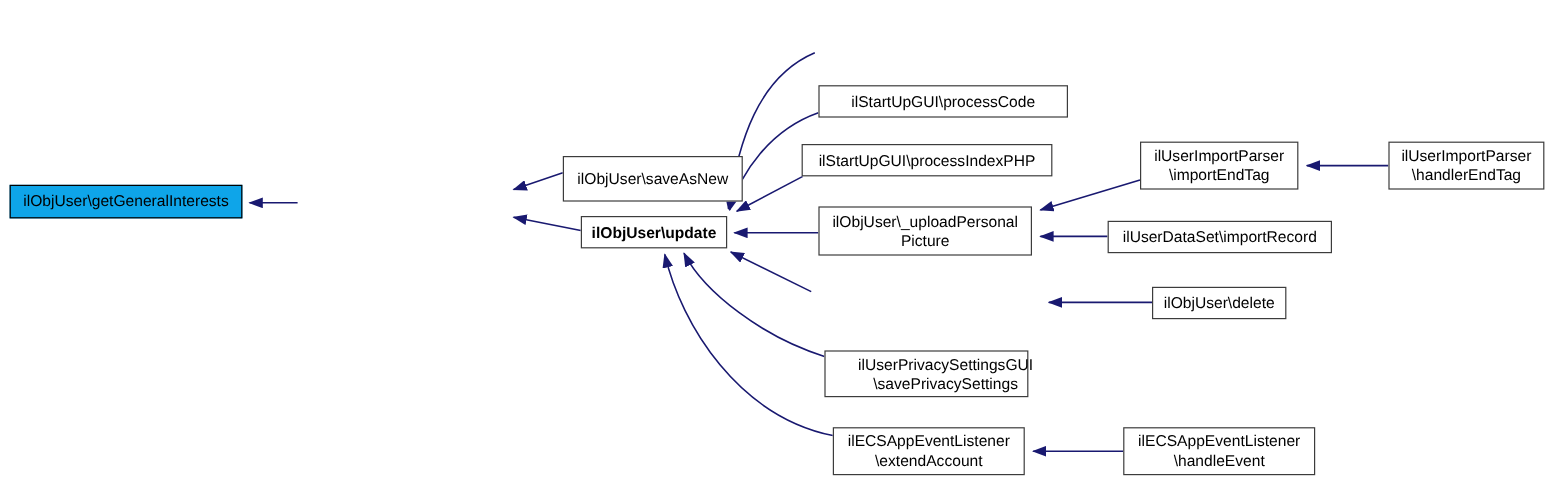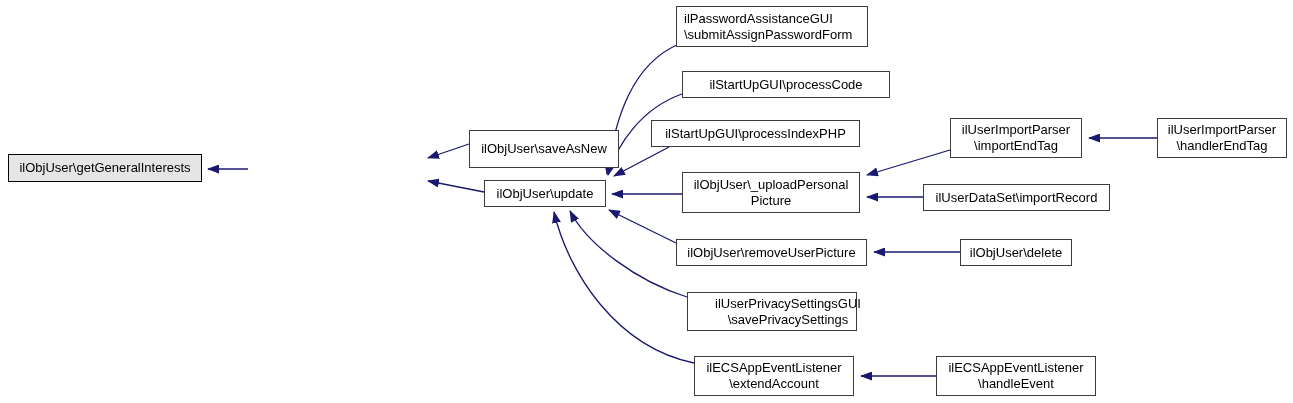--- a/index.html
+++ b/index.html
@@ -33,21 +33,21 @@
     font-size: 13px;
     line-height: 16px;
     display: flex;
     flex-direction: column;
     align-items: center;
     justify-content: center;
     white-space: nowrap;
     cursor: pointer;
   }
   .node.hl {
-    background: #e5e5e5;
+    background: #0ea5e9;
     border: 1.6px solid #000000;
   }
   .node.left-align {
     align-items: flex-start;
     padding-left: 7px;
   }
   .node span { display: block; }
 </style>
 </head>
 <body>
@@ -79,34 +79,30 @@
 
   <div class="node hl" style="left:8px; top:154px; width:194px; height:28px;">
     <span>ilObjUser\getGeneralInterests</span>
   </div>
 
 
   <div class="node" style="left:469px; top:130px; width:150px; height:38px;">
     <span>ilObjUser\saveAsNew</span>
   </div>
 
-  <div class="node" style="left:484px; top:180px; width:122px; height:27px;">
+  <div class="node" style="left:484px; top:180px; width:122px; height:27px;font-weight:bold;">
     <span>ilObjUser\update</span>
   </div>
 
-  <div class="node left-align" style="left:676px; top:6px; width:192px; height:41px;">
-    <span>ilPasswordAssistanceGUI</span>
-    <span>\submitAssignPasswordForm</span>
-  </div>
 
   <div class="node" style="left:682px; top:71px; width:208px; height:27px;">
     <span>ilStartUpGUI\processCode</span>
   </div>
 
-  <div class="node" style="left:651px; top:120px; width:209px; height:27px;">
+  <div class="node" style="left:668px; top:120px; width:209px; height:27px;">
     <span>ilStartUpGUI\processIndexPHP</span>
   </div>
 
   <div class="node" style="left:950px; top:118px; width:132px; height:40px;">
     <span>ilUserImportParser</span>
     <span>\importEndTag</span>
   </div>
 
   <div class="node" style="left:1157px; top:118px; width:130px; height:40px;">
     <span>ilUserImportParser</span>
@@ -115,23 +111,20 @@
 
   <div class="node" style="left:682px; top:172px; width:178px; height:41px;">
     <span>ilObjUser\_uploadPersonal</span>
     <span>Picture</span>
   </div>
 
   <div class="node" style="left:923px; top:184px; width:187px; height:27px;">
     <span>ilUserDataSet\importRecord</span>
   </div>
 
-  <div class="node" style="left:676px; top:239px; width:191px; height:27px;">
-    <span>ilObjUser\removeUserPicture</span>
-  </div>
 
   <div class="node" style="left:960px; top:239px; width:112px; height:27px;">
     <span>ilObjUser\delete</span>
   </div>
 
   <div class="node" style="left:687px; top:292px; width:170px; height:39px;padding-left:32px;">
     <span>ilUserPrivacySettingsGUI</span>
     <span>\savePrivacySettings</span>
   </div>
 

